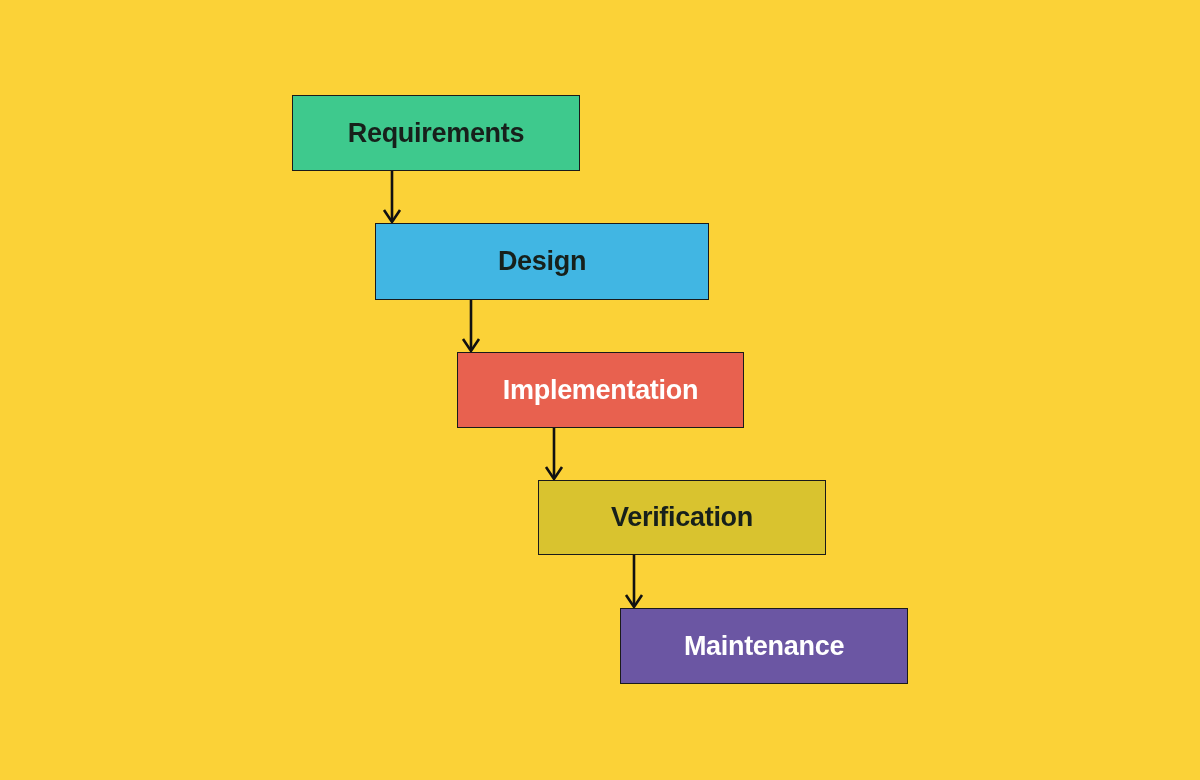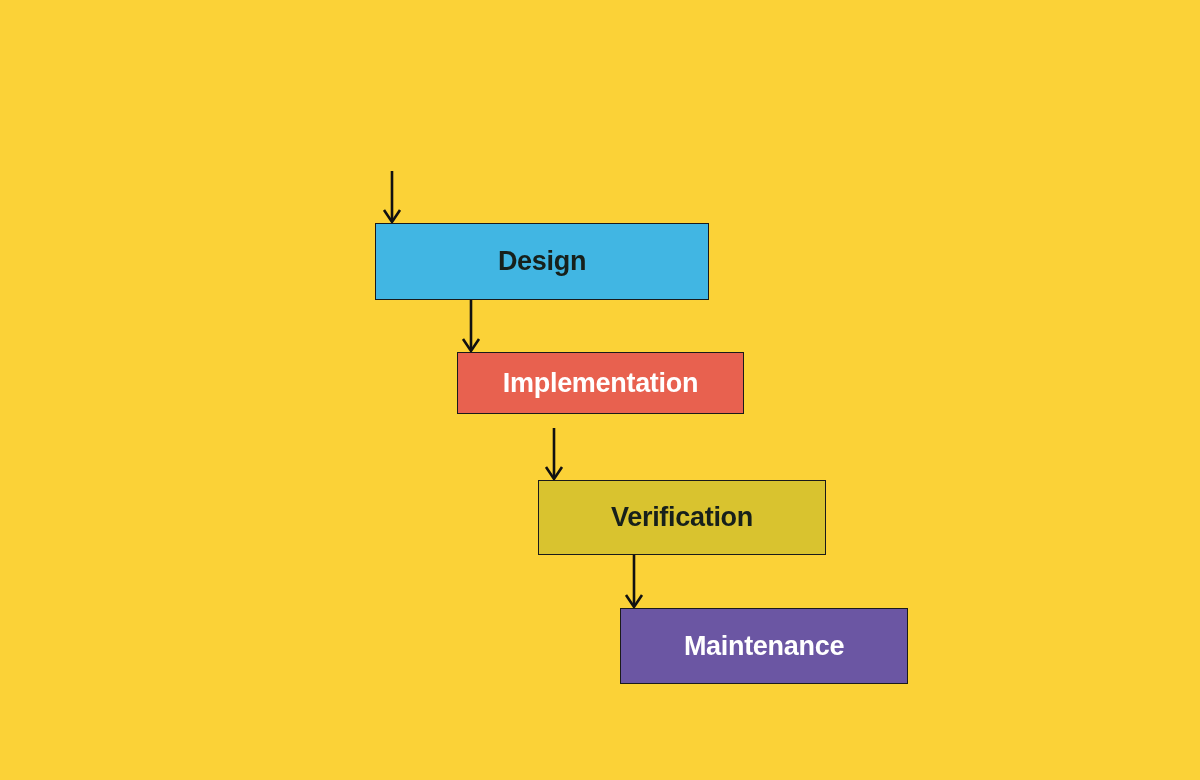--- a/index.html
+++ b/index.html
@@ -44,24 +44,27 @@
       <line x1="392" y1="171" x2="392" y2="221" stroke="#111111" stroke-width="2.6"></line>
       <path d="M 384 210 L 392 222 L 400 210" fill="none" stroke="#111111" stroke-width="2.6" stroke-linecap="butt" stroke-linejoin="miter"></path>
       <line x1="471" y1="300" x2="471" y2="350" stroke="#111111" stroke-width="2.6"></line>
       <path d="M 463 339 L 471 351 L 479 339" fill="none" stroke="#111111" stroke-width="2.6" stroke-linecap="butt" stroke-linejoin="miter"></path>
       <line x1="554" y1="428" x2="554" y2="478" stroke="#111111" stroke-width="2.6"></line>
       <path d="M 546 467 L 554 479 L 562 467" fill="none" stroke="#111111" stroke-width="2.6" stroke-linecap="butt" stroke-linejoin="miter"></path>
       <line x1="634" y1="555" x2="634" y2="606" stroke="#111111" stroke-width="2.6"></line>
       <path d="M 626 595 L 634 607 L 642 595" fill="none" stroke="#111111" stroke-width="2.6" stroke-linecap="butt" stroke-linejoin="miter"></path>
     </svg>
 
+  <div class="stage" style="left: 292px; top: 95px; width: 288px; height: 76px; background: rgb(62, 201, 141); color: rgb(23, 32, 27); border-color: rgb(26, 26, 26);">
+    <span class="stage-label">Requirements</span>
+  </div>
   <div class="stage" style="left: 375px; top: 223px; width: 334px; height: 77px; background: rgb(65, 182, 227); color: rgb(23, 32, 27); border-color: rgb(26, 26, 26);">
     <span class="stage-label">Design</span>
   </div>
-  <div class="stage" style="left: 457px; top: 352px; width: 287px; height: 62px; background: rgb(232, 97, 79); color: rgb(255, 255, 255); border-color: rgb(26, 26, 26);">
+  <div class="stage" style="left: 457px; top: 352px; width: 287px; height: 76px; background: rgb(232, 97, 79); color: rgb(255, 255, 255); border-color: rgb(26, 26, 26);">
     <span class="stage-label">Implementation</span>
   </div>
   <div class="stage" style="left: 538px; top: 480px; width: 288px; height: 75px; background: rgb(217, 195, 47); color: rgb(23, 32, 27); border-color: rgb(26, 26, 26);">
     <span class="stage-label">Verification</span>
   </div>
   <div class="stage" style="left: 620px; top: 608px; width: 288px; height: 76px; background: rgb(107, 86, 163); color: rgb(255, 255, 255); border-color: rgb(26, 26, 26);">
     <span class="stage-label">Maintenance</span>
   </div>
 </div>
 

